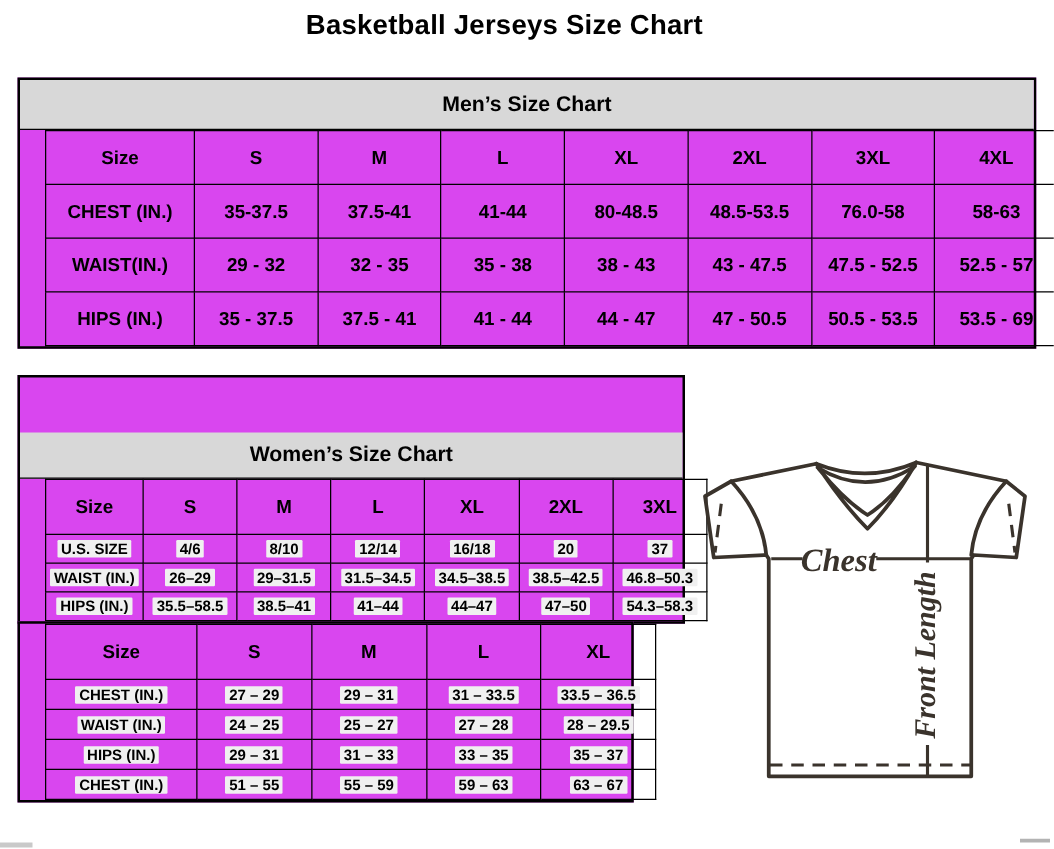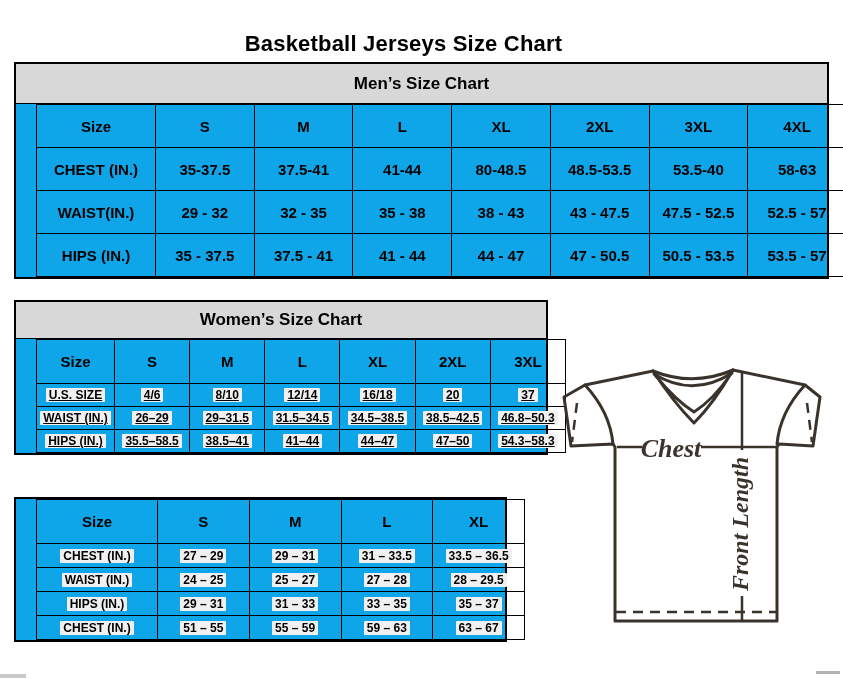--- a/index.html
+++ b/index.html
@@ -2,44 +2,44 @@
 <html><head>
 <meta charset="utf-8">
 <style>
   html,body{margin:0;padding:0;}
   body{
     width:843px;height:679px;position:relative;background:#ffffff;
     font-family:"Liberation Sans", sans-serif;color:#000;overflow:hidden;
   }
   .page-title{
     position:absolute;top:7px;left:0;width:807px;text-align:center;
-    font-size:22px;font-weight:bold;letter-spacing:0.2px;margin-top:24px;
-  }
-  .chart{position:absolute;border:2px solid #000;background:#0ea5e9;}
+    font-size:22px;font-weight:bold;letter-spacing:0.2px;
+  }
+  .chart{position:absolute;border:2px solid #000;background:#d946ef;}
   .band{
     background:#d8d8d8;border-bottom:1px solid #000;
     display:flex;align-items:center;justify-content:center;
     font-weight:bold;font-size:17px;
   }
   table{border-collapse:collapse;width:100%;table-layout:fixed;margin-left:20px;}
   th,td{
     border:1px solid #000;text-align:center;vertical-align:middle;
     font-weight:bold;padding:0;
   }
   .hl{background:#f0f0f0;padding:0 3px;border-radius:1px;}
 
   #mens{left:14px;top:62px;width:811px;}
   #mens .band{height:39px;}
   #mens thead th{height:42px;font-size:15px;}
   #mens tbody th,#mens tbody td{height:42px;font-size:15px;}
 
   #womens{left:14px;top:300px;width:530px;}
-  #womens .band{height:36px;}
+  #womens .band{height:36px;margin-top:44px;}
   #womens thead th{height:43px;font-size:15px;}
-  #womens tbody th,#womens tbody td{height:22px;font-size:12px;text-decoration:underline;}
+  #womens tbody th,#womens tbody td{height:22px;font-size:12px;}
 
   #youth{left:14px;top:497px;width:489px;}
   #youth .band{height:34px;}
   #youth thead th{height:43px;font-size:15px;}
   #youth tbody th,#youth tbody td{height:23px;font-size:12px;}
 
   #jersey{position:absolute;left:558px;top:360px;width:270px;height:268px;}
   #jersey .stroke{fill:none;stroke:#3a332c;stroke-width:3;stroke-linejoin:round;stroke-linecap:round;}
   #jersey .thin{fill:none;stroke:#3a332c;stroke-width:2.5;stroke-linecap:butt;}
   #jersey .dash{fill:none;stroke:#3a332c;stroke-width:2.5;stroke-dasharray:10 7;}
@@ -81,42 +81,42 @@
         </tr>
       </thead>
     <tbody>
         <tr>
           <th scope="row"><span>CHEST (IN.)</span></th>
           <td><span>35-37.5</span></td>
           <td><span>37.5-41</span></td>
           <td><span>41-44</span></td>
           <td><span>80-48.5</span></td>
           <td><span>48.5-53.5</span></td>
-          <td><span>53.5-40</span></td>
+          <td><span>76.0-58</span></td>
           <td><span>58-63</span></td>
         </tr>
         <tr>
           <th scope="row"><span>WAIST(IN.)</span></th>
           <td><span>29 - 32</span></td>
           <td><span>32 - 35</span></td>
           <td><span>35 - 38</span></td>
           <td><span>38 - 43</span></td>
           <td><span>43 - 47.5</span></td>
           <td><span>47.5 - 52.5</span></td>
           <td><span>52.5 - 57</span></td>
         </tr>
         <tr>
           <th scope="row"><span>HIPS (IN.)</span></th>
           <td><span>35 - 37.5</span></td>
           <td><span>37.5 - 41</span></td>
           <td><span>41 - 44</span></td>
           <td><span>44 - 47</span></td>
           <td><span>47 - 50.5</span></td>
           <td><span>50.5 - 53.5</span></td>
-          <td><span>53.5 - 57</span></td>
+          <td><span>53.5 - 69</span></td>
         </tr>
       </tbody>
   </table>
 </div>
 
 <div class="chart" id="womens">
   <div class="band">Women’s Size Chart</div>
   <table>
       <colgroup>
         <col style="width: 78px;">

